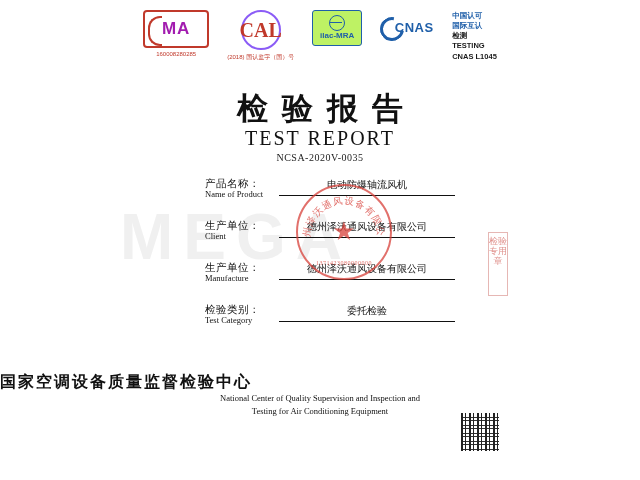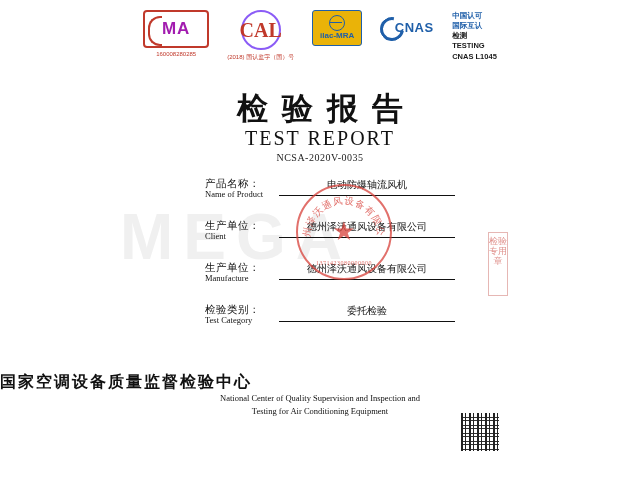--- a/index.html
+++ b/index.html
@@ -80,21 +80,21 @@
     font-family: "Liberation Serif", serif;
     font-size: 20px;
     font-weight: bold;
   }
   
   .ilac {
     width: 48px;
     height: 34px;
     border: 1px solid #1f5fa9;
     border-radius: 3px;
-    background: #eab308;
+    background: #bef264;
     display: flex;
     flex-direction: column;
     align-items: center;
     justify-content: center;
     color: #1f5fa9;
     font-family: "Liberation Sans", sans-serif;
     font-size: 8px;
     font-weight: bold;
     line-height: 1.1;
   }

